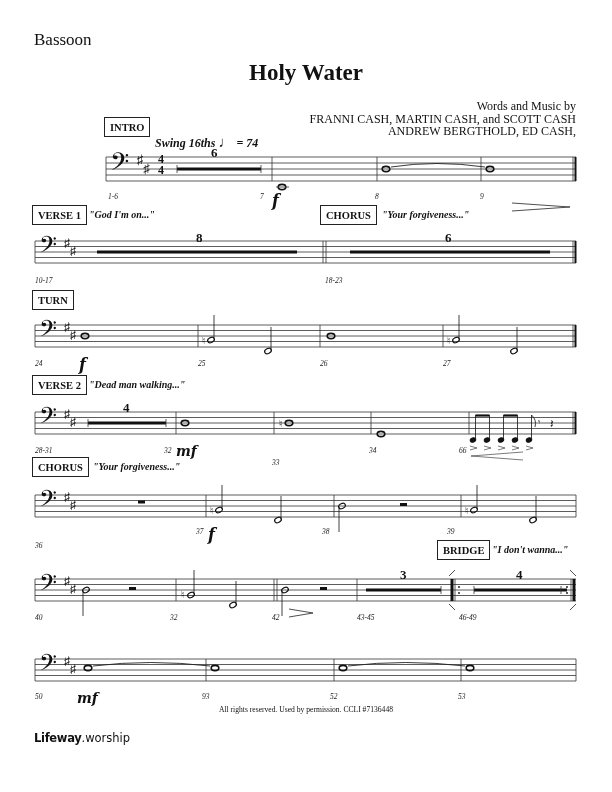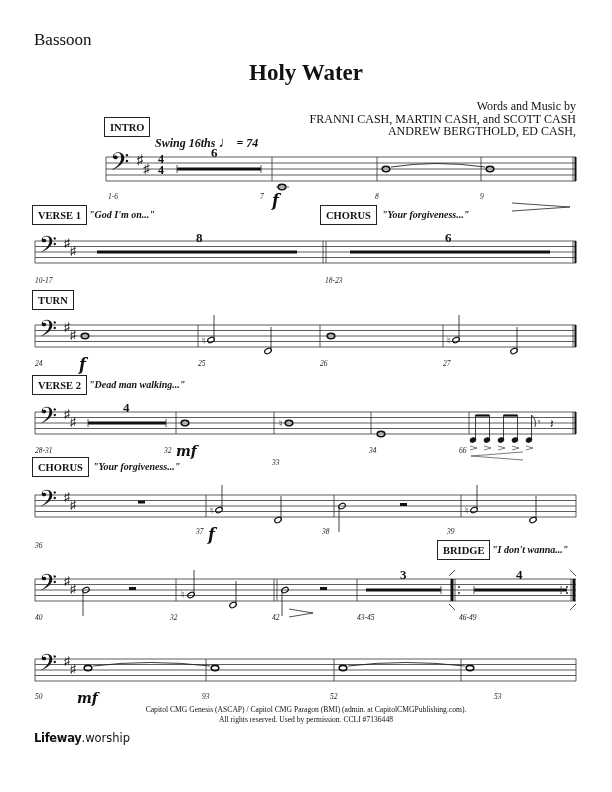--- a/index.html
+++ b/index.html
@@ -310,20 +310,19 @@
   <path d="M93 666 Q150 659 210 666" fill="none" stroke="#222" stroke-width="0.9"></path>
   <ellipse cx="343" cy="668" rx="3.8" ry="2.6" fill="none" stroke="#111" stroke-width="1.6"></ellipse>
   <ellipse cx="470" cy="668" rx="3.8" ry="2.6" fill="none" stroke="#111" stroke-width="1.6"></ellipse>
   <path d="M348 666 Q405 659 465 666" fill="none" stroke="#222" stroke-width="0.9"></path>
 </svg>
 <div class="abs" style="left:39px;top:652px;font-size:28px;line-height:28px;">𝄢</div>
 <div class="abs" style="left:64px;top:654px;font-size:12px;">♯<span style="position:relative;top:8px;">♯</span></div>
 <div class="abs mnum" style="left:35px;top:692px;">50</div>
 <div class="abs mnum" style="left:202px;top:692px;">93</div>
 <div class="abs mnum" style="left:330px;top:692px;">52</div>
-<div class="abs mnum" style="left:458px;top:692px;margin-left:36px;">53</div>
+<div class="abs mnum" style="left:458px;top:692px;">53</div>
 <div class="abs dyn" style="left:77px;top:690px;font-size:14px;">mf</div>
 
 <div class="abs footer">
-  <div>Capitol CMG Genesis (ASCAP) / Capitol CMG Paragon (BMI) (admin. at CapitolCMGPublishing.com).</div>
   <div>All rights reserved. Used by permission. CCLI #7136448</div>
 </div>
 <div class="abs logo"><b>Lifeway</b><span>.</span><span>worship</span></div>
 
 </body></html>

